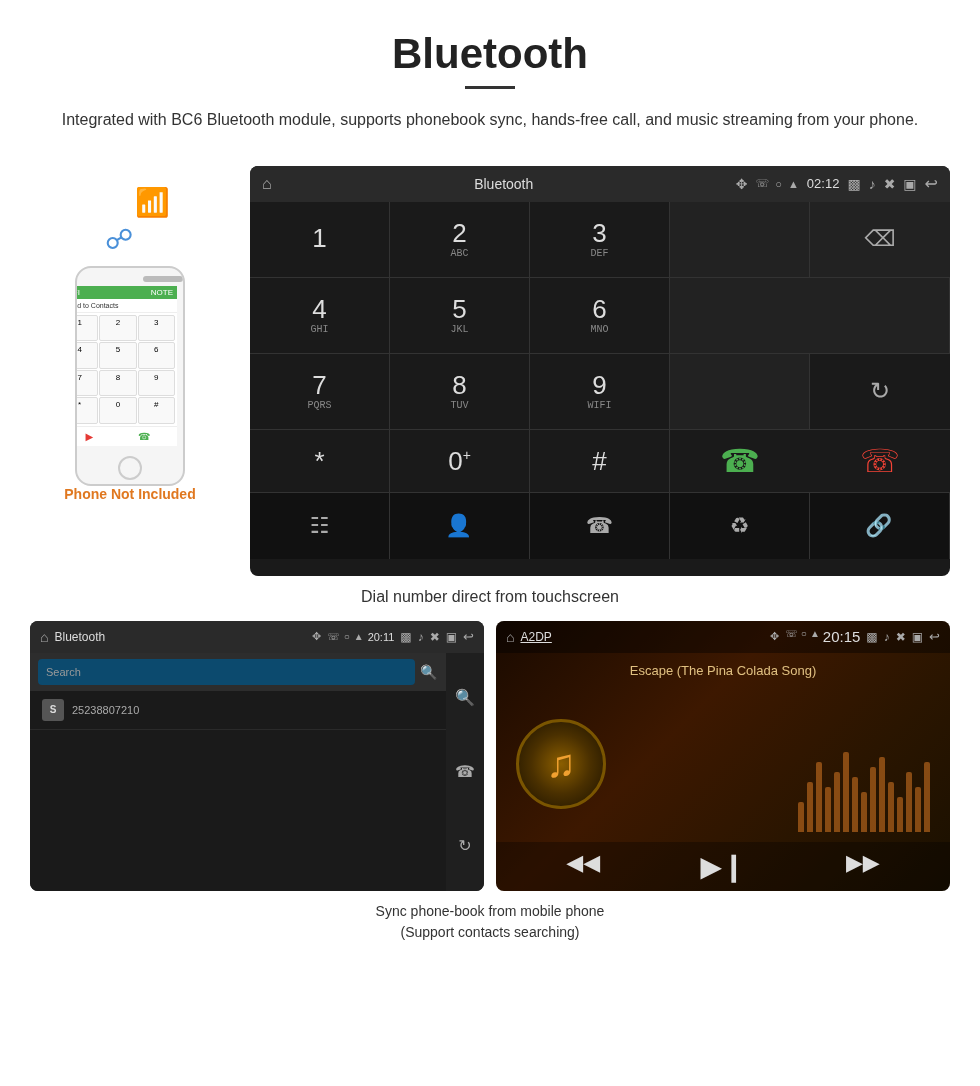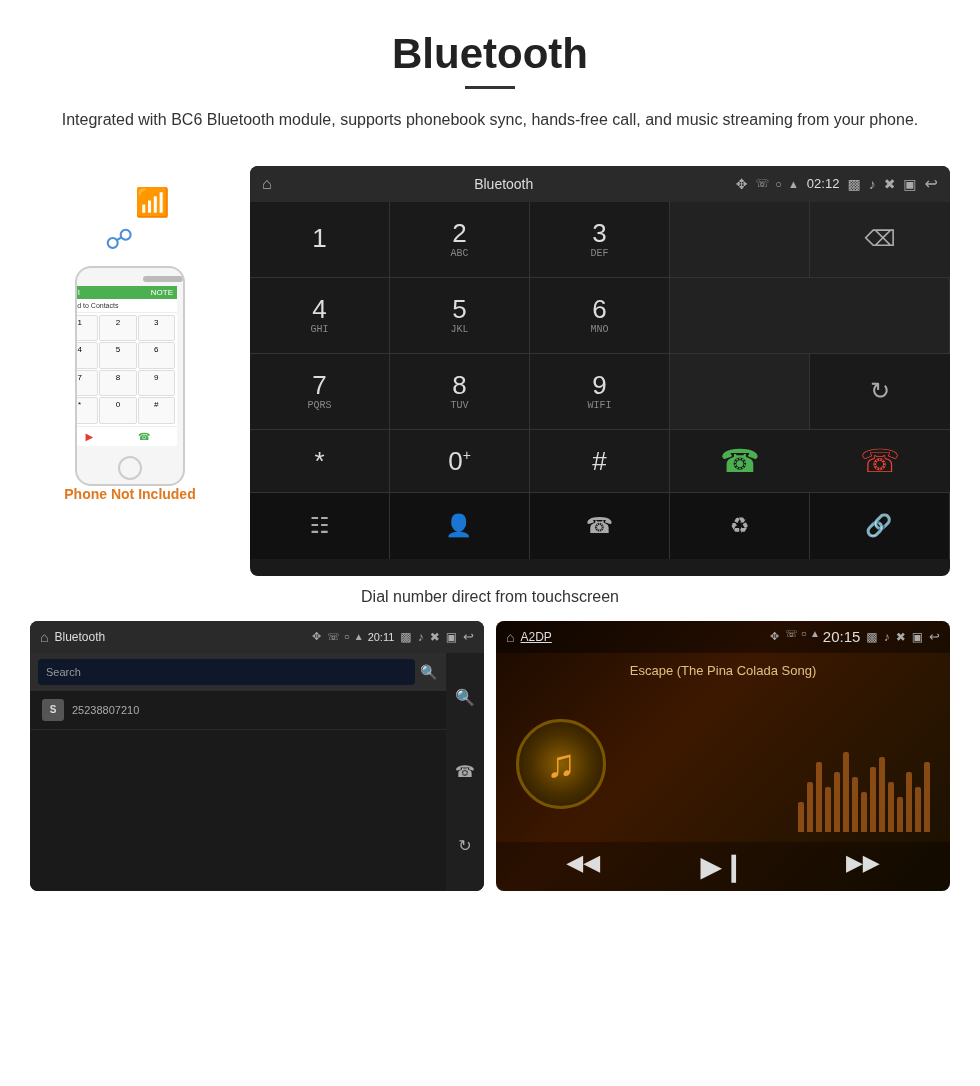--- a/index.html
+++ b/index.html
@@ -321,21 +321,21 @@
       font-size: 10px;
     }
     .pb-search-bar {
       background: #2d2d2d;
       padding: 6px 8px;
       display: flex;
       align-items: center;
     }
     .pb-search-input {
       flex: 1;
-      background: #0f172a;
+      background: #0c4a6e;
       border-radius: 4px;
       height: 26px;
       padding: 0 8px;
       font-size: 11px;
       color: #999;
       display: flex;
       align-items: center;
     }
     .pb-search-icon {
       color: #aaa;
@@ -723,13 +723,16 @@
       <div class="music-controls">
         <span class="music-ctrl-btn">◀◀</span>
         <span class="music-play-btn">▶❙</span>
         <span class="music-ctrl-btn">▶▶</span>
       </div>
     </div>
   </div>
 </div>
 
 <div class="bottom-captions">
+  <div class="bottom-caption">
+    <span>Sync phone-book from mobile phone<br>(Support contacts searching)</span>
+  </div>
 </div>
 
 </body></html>

